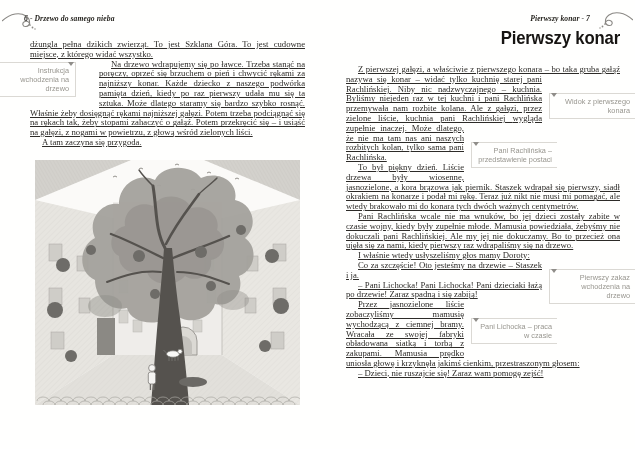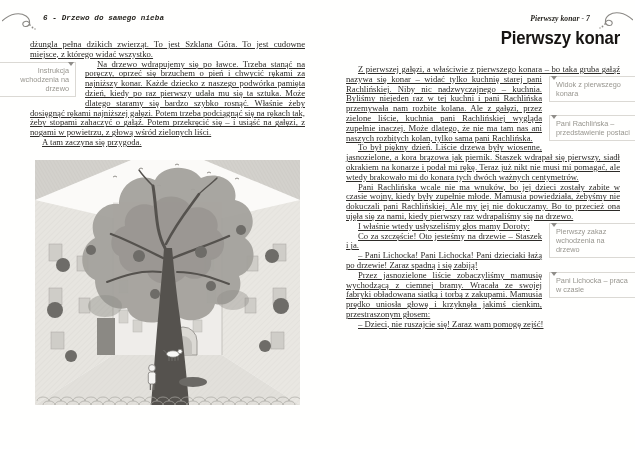--- a/index.html
+++ b/index.html
@@ -6,44 +6,44 @@
   html,body { width:635px; height:449px; }
   body { background:#ffffff; overflow:hidden; position:relative;
          font-family:"Liberation Serif", serif; }
   .spread { display:flex; width:635px; height:449px; background:#fffffe; }
   .page { position:relative; height:449px; }
   .page-left  { width:317px; padding:40px 12px 0 30px; }
   .page-right { width:318px; padding:26px 15px 0 29px; }
 
   .page-header { position:absolute; top:14px; font-size:7.6px; font-weight:bold;
                  font-style:italic; color:#26241f; letter-spacing:.1px; }
-  .page-left  .page-header { left:43px;font-family:Liberation Mono, monospace; }
+  .page-left  .page-header { left:24px; }
   .page-right .page-header { right:45px; }
   .flourish { position:absolute; }
   .flourish-left  { top:8px; left:2px; }
   .flourish-right { top:7px; right:2px; }
 
   .chapter-title { text-align:right; font-family:"Liberation Sans", sans-serif;
                    font-weight:bold; font-size:19px; line-height:24px; color:#161412;
                    transform:scaleX(.88); transform-origin:100% 50%;
                    margin-bottom:15px; letter-spacing:-.2px; }
 
   .body-text { font-size:8.7px; line-height:9.8px; color:#2d2b28; text-align:justify;text-decoration:underline; }
   .para { margin:0; }
   .para.indent { text-indent:12px; }
 
   .margin-note { position:relative; display:block;
                  font-family:"Liberation Sans", sans-serif; font-size:7.3px;
                  line-height:9px; color:#98968f; border:1px solid #dbd9d4;
                  background:#fffffe; text-indent:0; }
-  .note-left  { float:left;  width:76px; margin:2px 9px 4px -30px;
+  .note-left  { float:left;  width:76px; margin:2px 23px 4px -30px;
                 padding:3px 6px 3px 5px; text-align:right; border-left:none;
                 min-height:29px; }
-  .note-right { float:right; width:86px; margin:1px -15px 5px 7px;
-                padding:3px 5px 3px 6px; text-align:left; border-right:none; }
+  .note-right { float:right; width:86px; margin:18px -15px 5px 7px;
+                padding:3px 5px 3px 6px; text-align:right; border-right:none; }
   .note-caret { position:absolute; top:-1px; width:0; height:0;
                 border-left:3.5px solid transparent; border-right:3.5px solid transparent;
                 border-top:4px solid #8f8d89; }
   .note-left  .note-caret { right:1px; }
   .note-right .note-caret { left:1px; }
 
   .illustration { display:block; margin:12px 0 0 5px; }
 </style>
 </head>
 <body>

